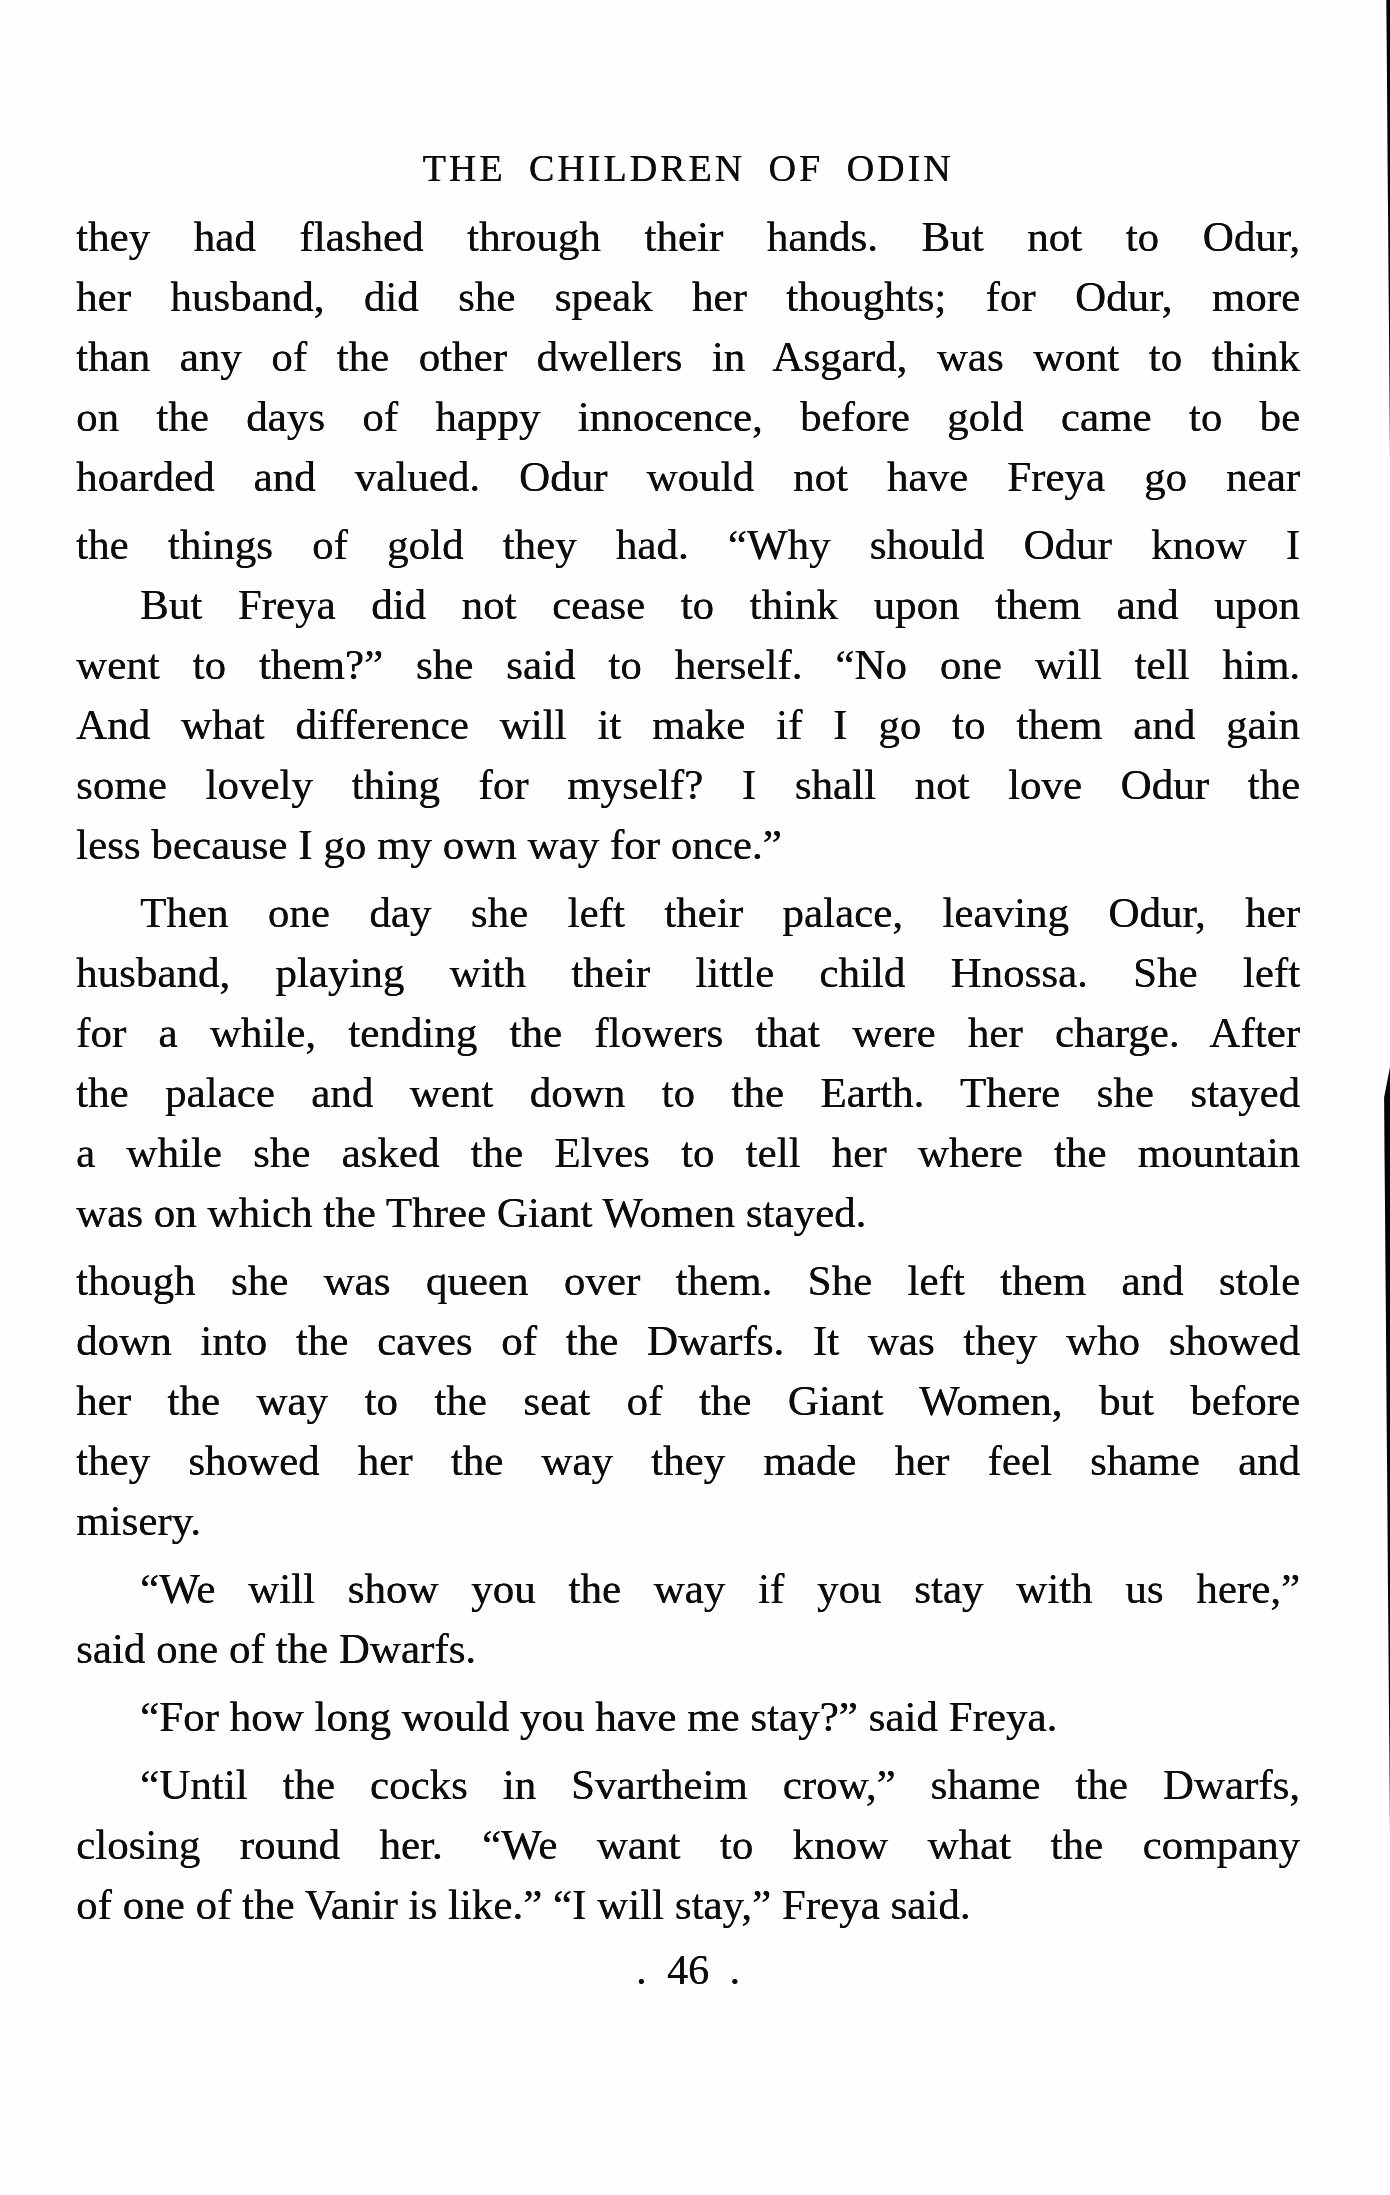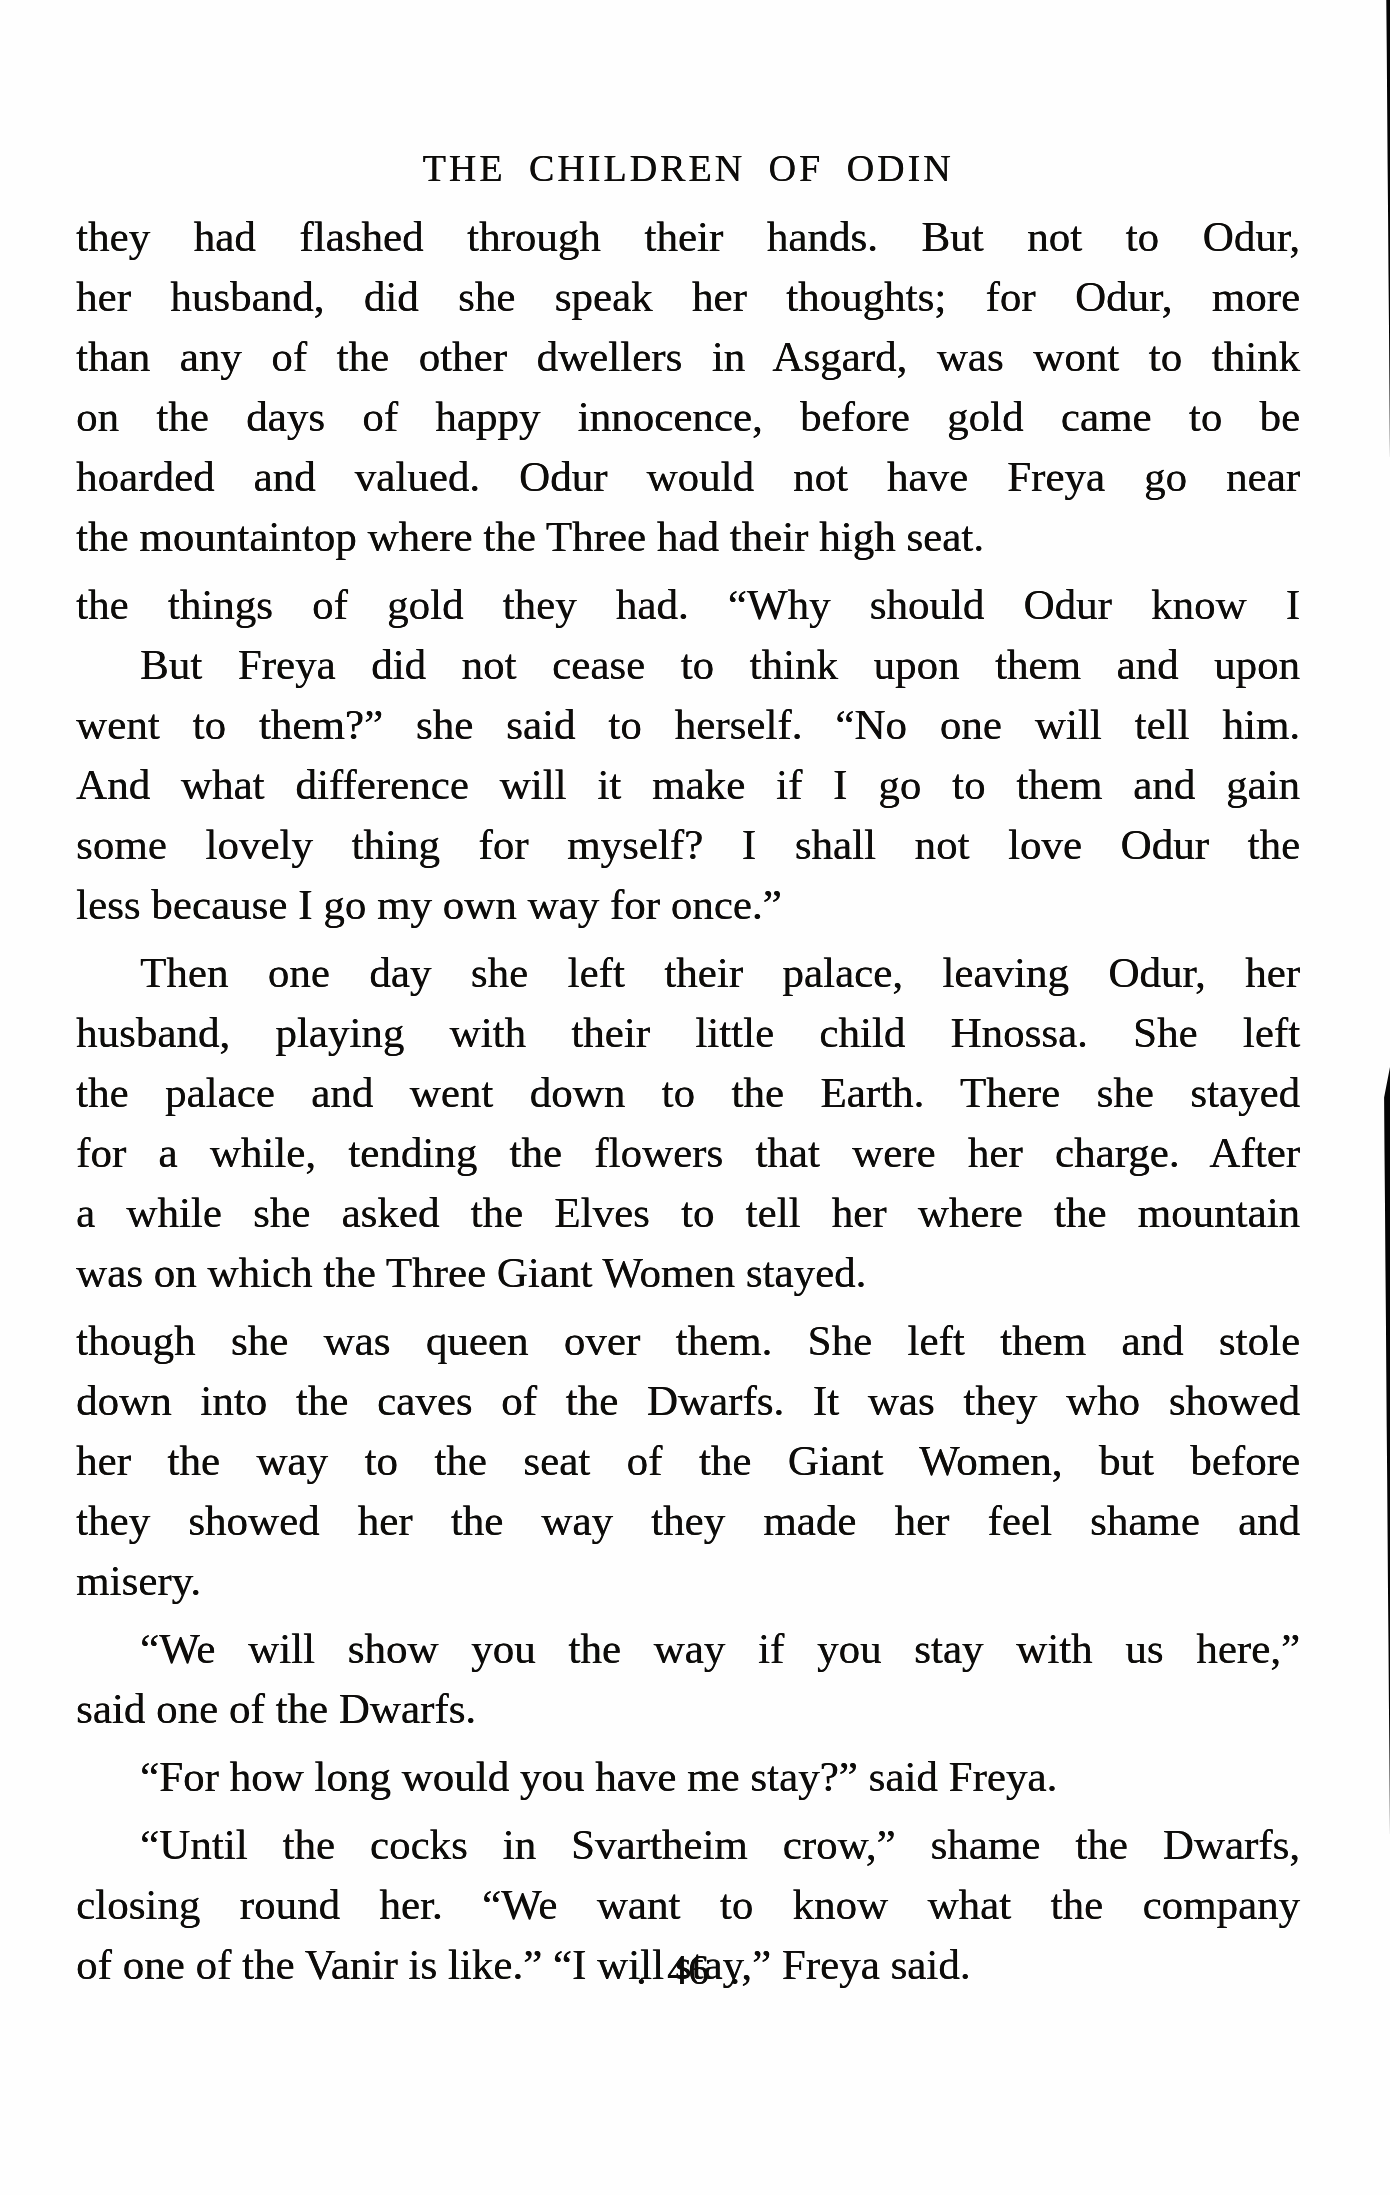--- a/index.html
+++ b/index.html
@@ -82,35 +82,34 @@
 <div class="page">
   <div class="running-header">THE CHILDREN OF ODIN</div>
 
   <div class="page-body">
       <div class="paragraph">
         <div class="line">they had flashed through their hands. But not to Odur,</div>
         <div class="line">her husband, did she speak her thoughts; for Odur, more</div>
         <div class="line">than any of the other dwellers in Asgard, was wont to think</div>
         <div class="line">on the days of happy innocence, before gold came to be</div>
         <div class="line">hoarded and valued. Odur would not have Freya go near</div>
-        <div class="line last">the mountaintop where the Three had their high seat.</div>
       </div>
       <div class="paragraph">
         <div class="line">the things of gold they had. “Why should Odur know I</div>
         <div class="line indent">But Freya did not cease to think upon them and upon</div>
         <div class="line">went to them?” she said to herself. “No one will tell him.</div>
         <div class="line">And what difference will it make if I go to them and gain</div>
         <div class="line">some lovely thing for myself? I shall not love Odur the</div>
         <div class="line last">less because I go my own way for once.”</div>
       </div>
       <div class="paragraph">
         <div class="line indent">Then one day she left their palace, leaving Odur, her</div>
         <div class="line">husband, playing with their little child Hnossa. She left</div>
+        <div class="line">for a while, tending the flowers that were her charge. After</div>
         <div class="line">the palace and went down to the Earth. There she stayed</div>
-        <div class="line">for a while, tending the flowers that were her charge. After</div>
         <div class="line">a while she asked the Elves to tell her where the mountain</div>
         <div class="line last">was on which the Three Giant Women stayed.</div>
       </div>
       <div class="paragraph">
         <div class="line">though she was queen over them. She left them and stole</div>
         <div class="line">down into the caves of the Dwarfs. It was they who showed</div>
         <div class="line">her the way to the seat of the Giant Women, but before</div>
         <div class="line">they showed her the way they made her feel shame and</div>
         <div class="line last">misery.</div>
       </div>

